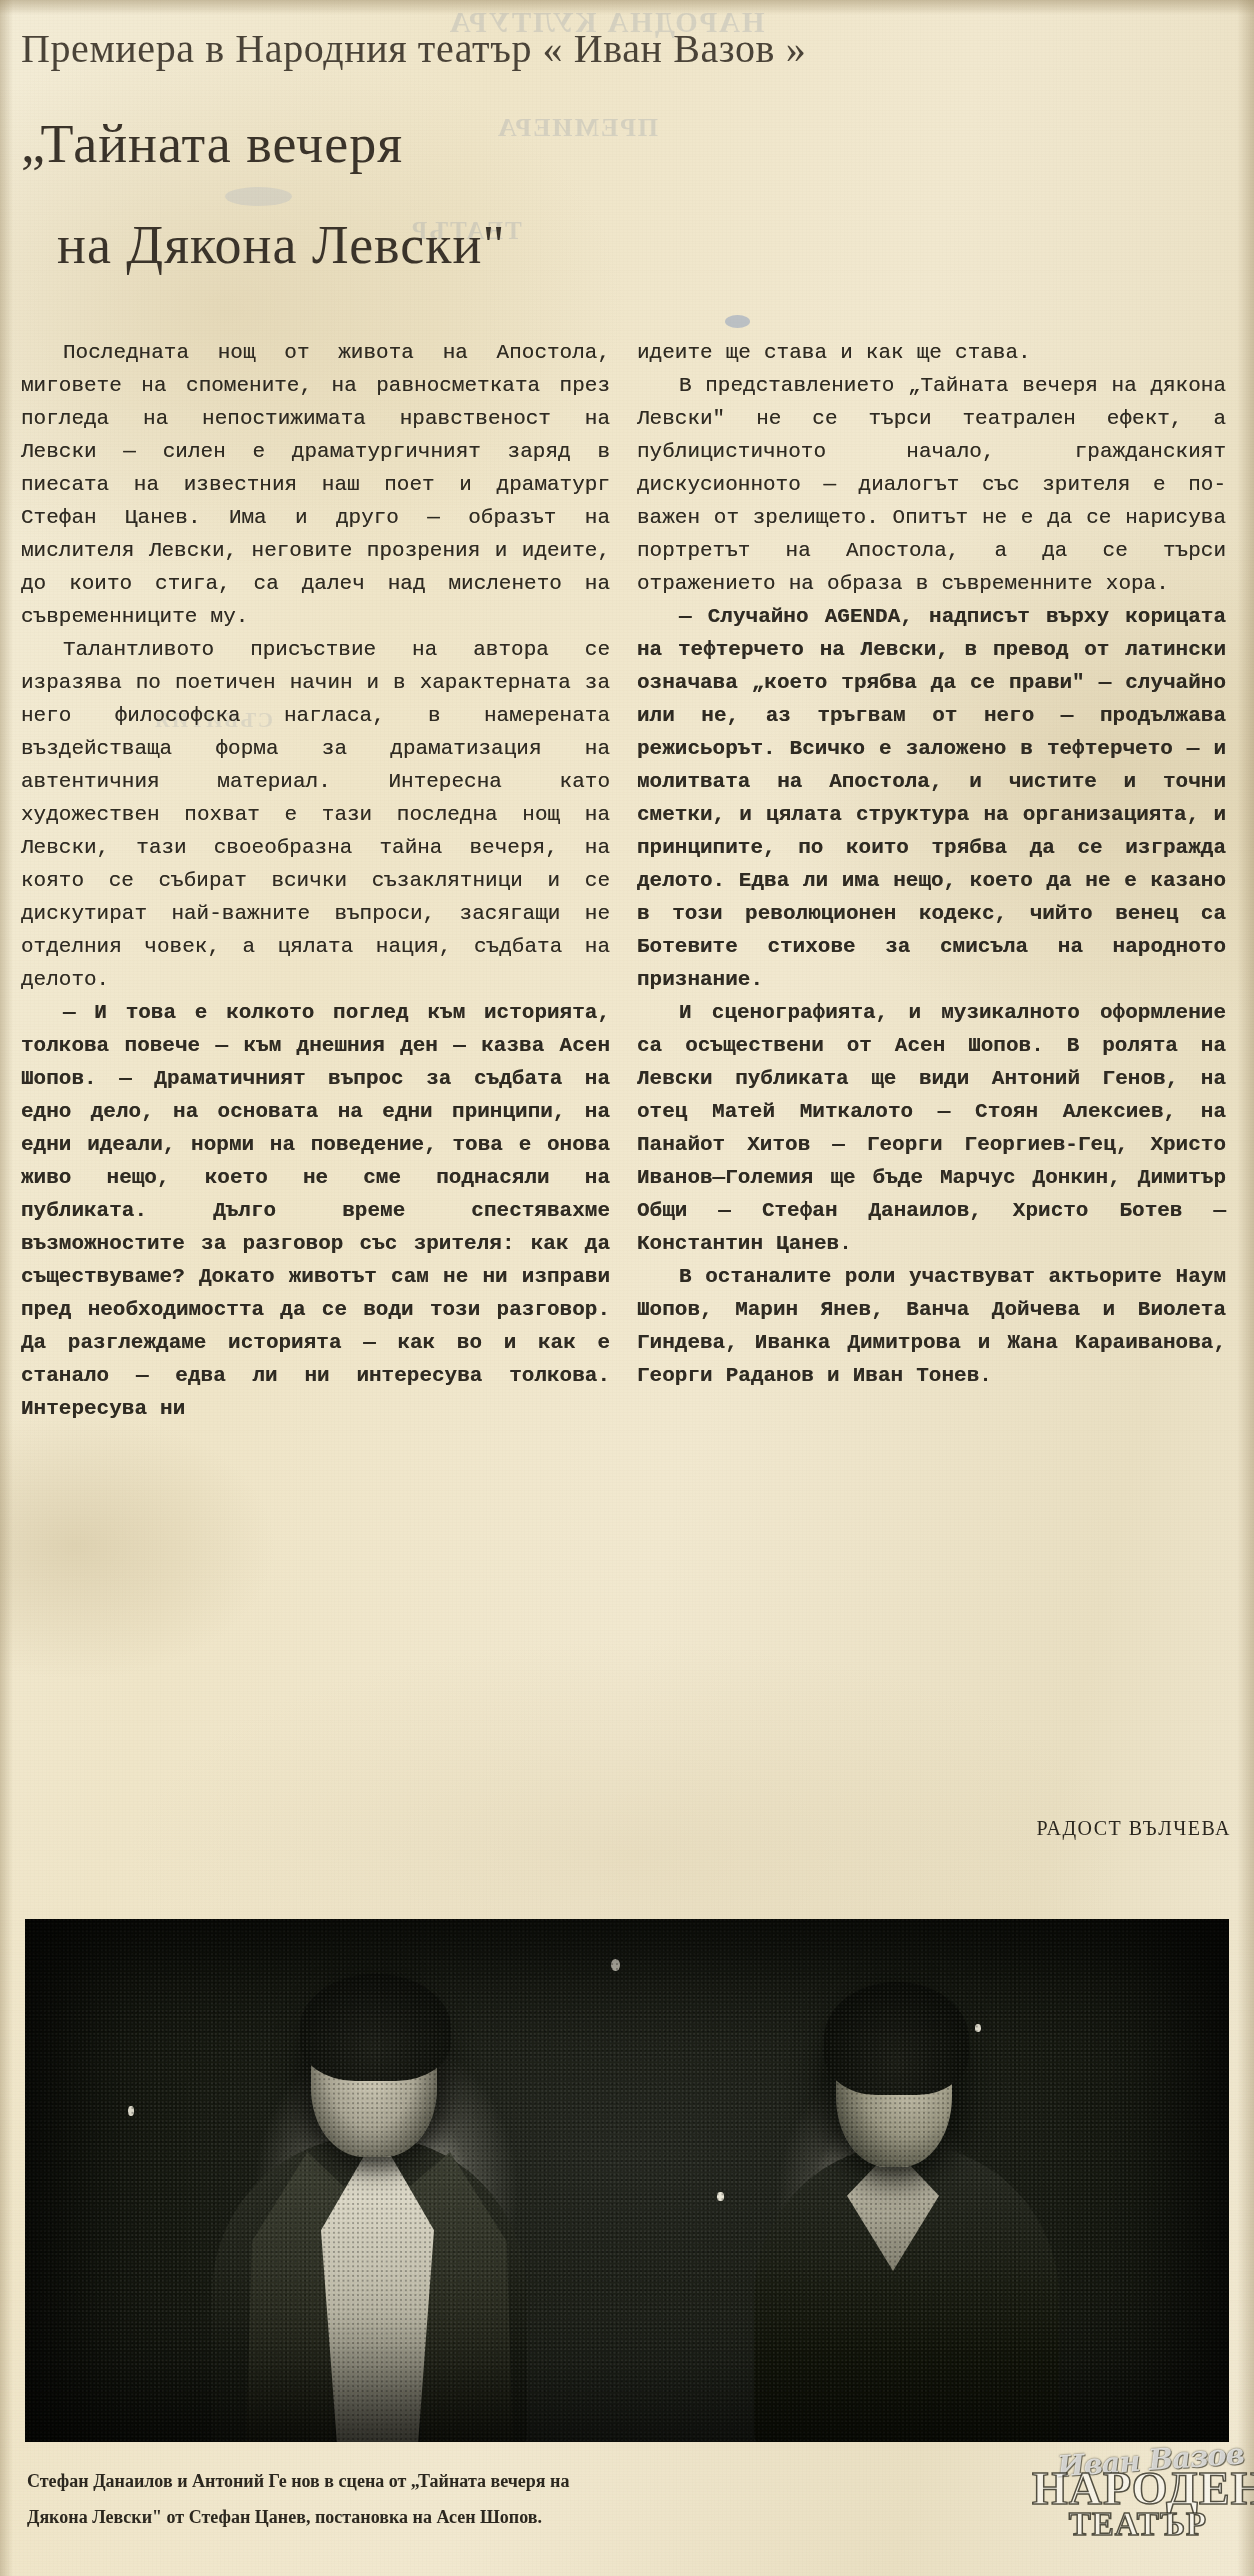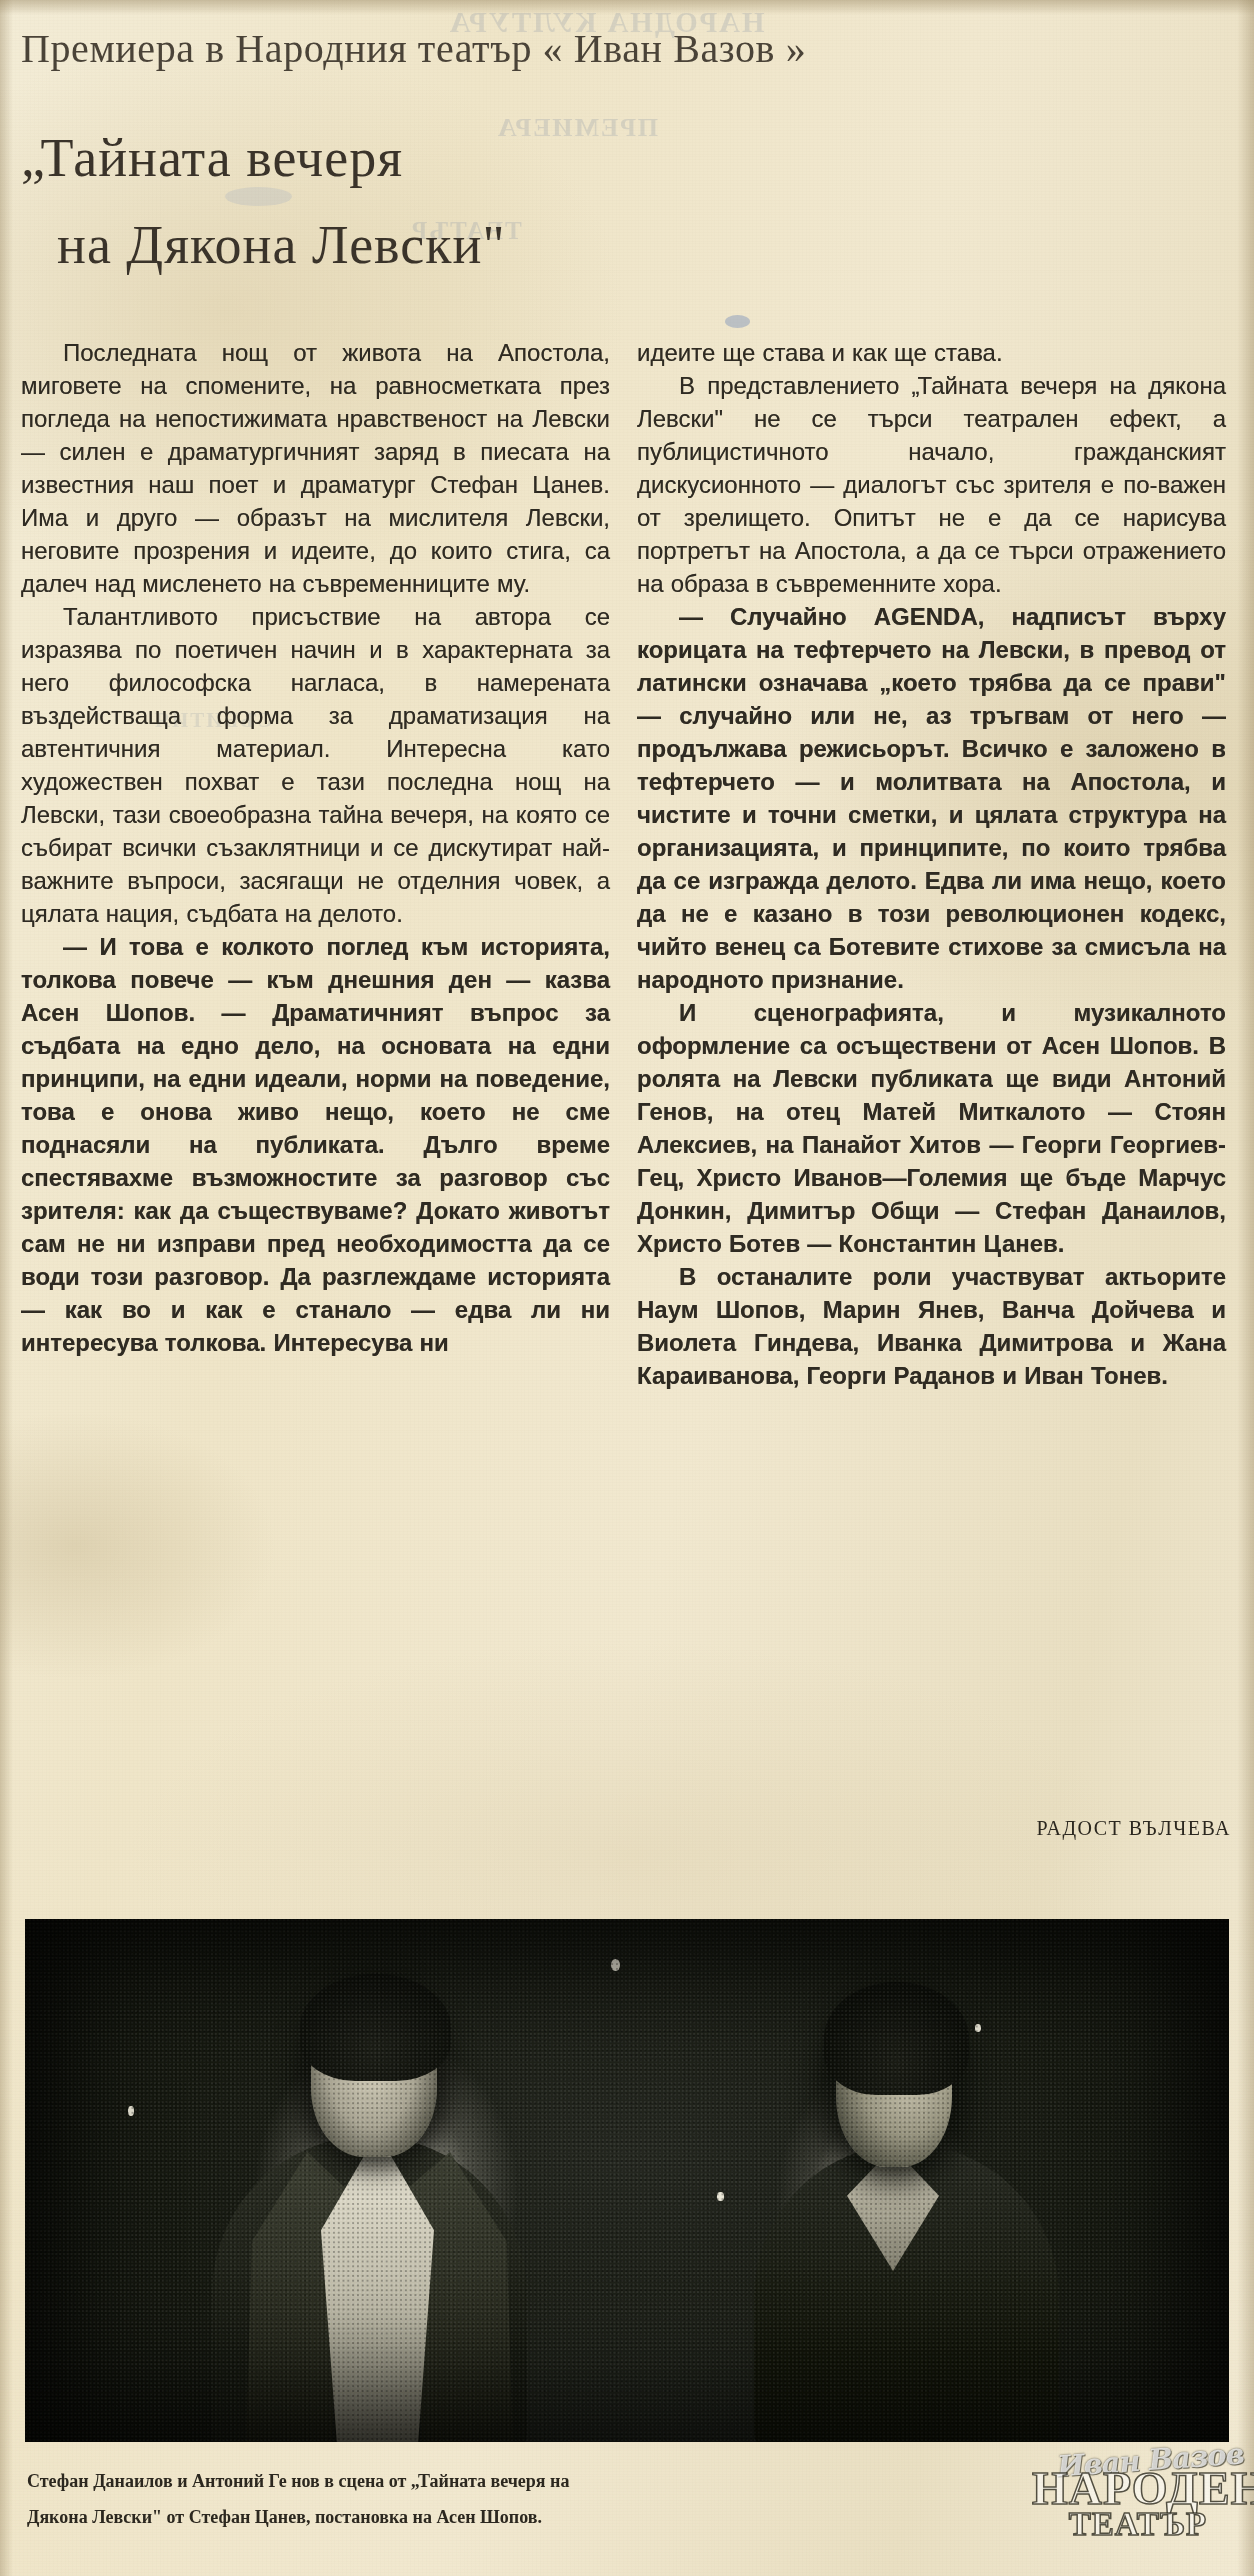--- a/index.html
+++ b/index.html
@@ -64,29 +64,29 @@
     white-space:nowrap;
   }
   .headline{
     position:absolute;left:17px;
     color:#3a332a;
     font-family:"Liberation Serif", serif;
     font-size:54px;
     letter-spacing:1px;
     white-space:nowrap;
   }
-  .hl1{top:113px;left:21px;margin-top:14px;}
+  .hl1{top:113px;left:21px;}
   .hl2{top:214px;left:57px;}
 
   
   .col{
     position:absolute;
     width:589px;
-    font-family:Liberation Sans, sans-serif;
-    font-size:24px;
+    font-family:Liberation Mono, monospace;
+    font-size:21px;
     line-height:33px;
     color:#2e2a22;
     text-align:justify;
     text-justify:inter-word;
     -webkit-hyphens:none;hyphens:none;
     word-spacing:0.5px;
   }
   .col p{margin:0;text-indent:42px;}
   .col p.noind{text-indent:0;}
   .col-left{left:21px;top:336px;}

